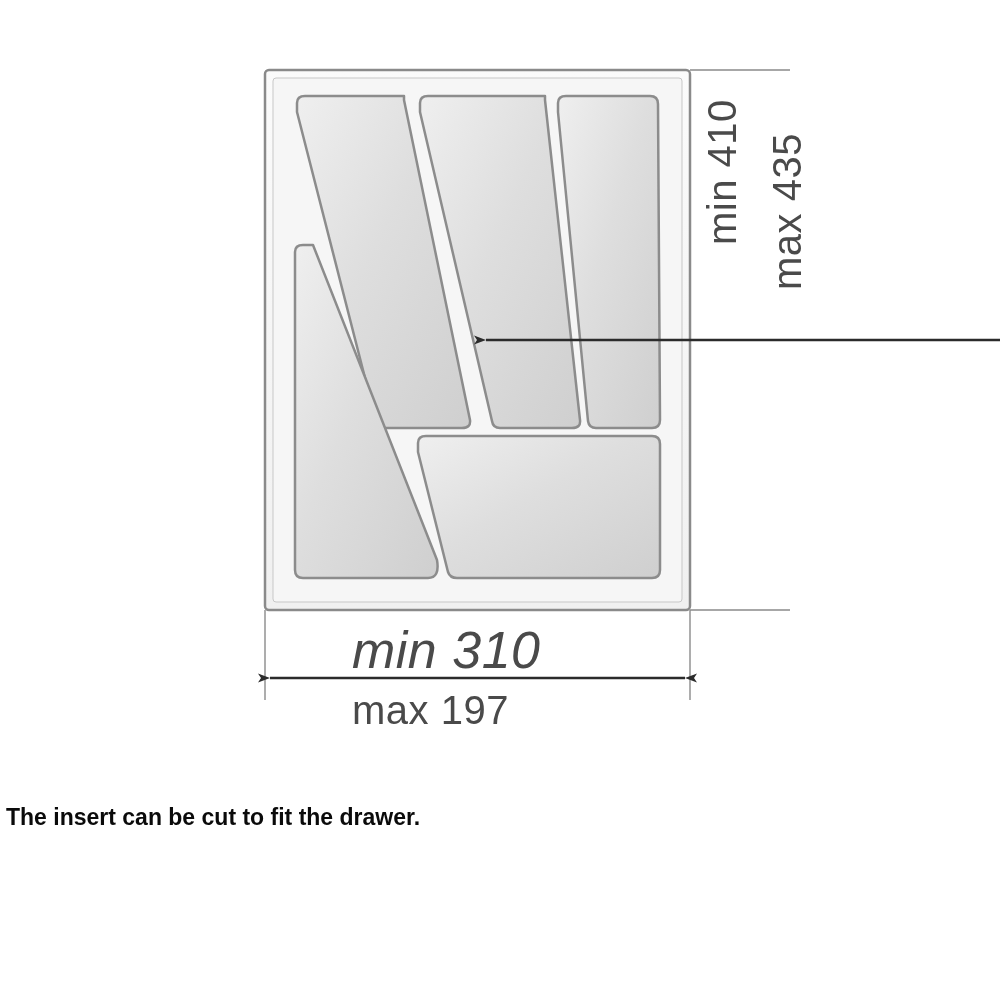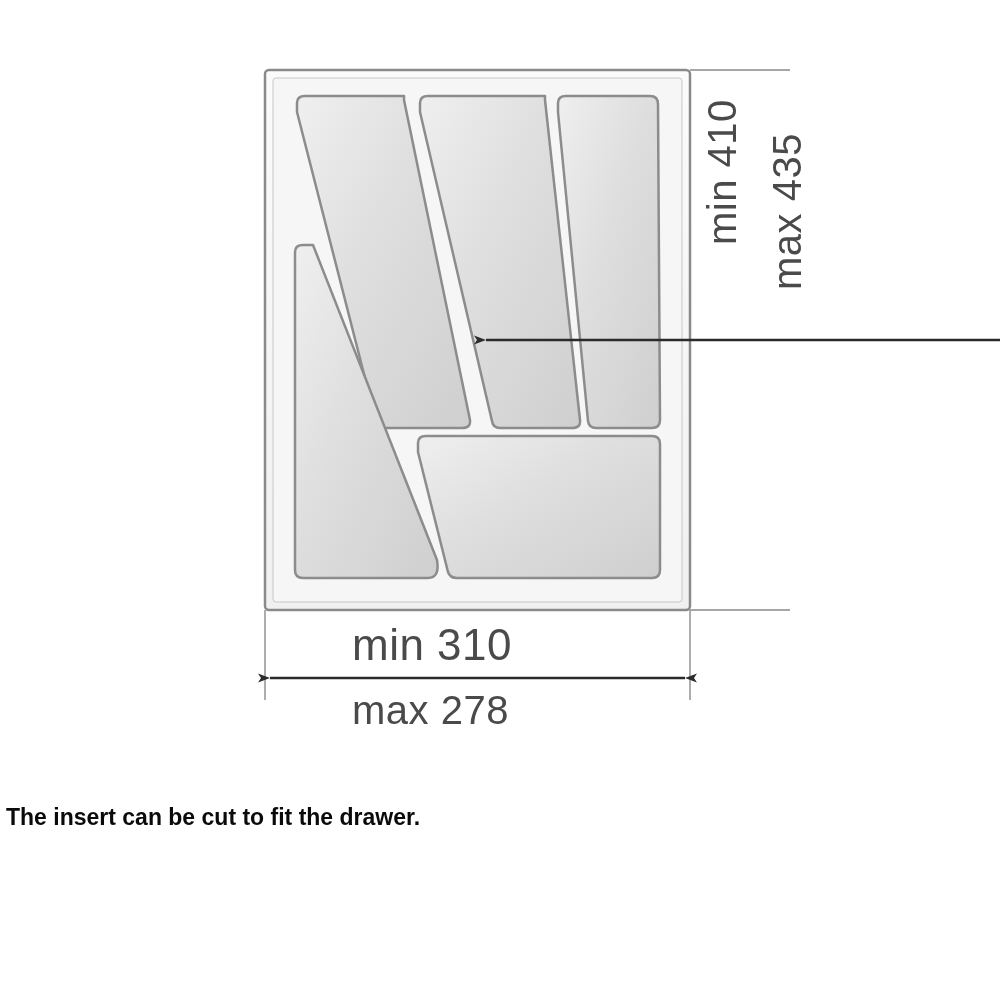--- a/index.html
+++ b/index.html
@@ -49,21 +49,22 @@
     left: 765px;
     top: 290px;
     font-size: 40px;
     transform: rotate(-90deg);
     transform-origin: left top;
   }
 
   #label-min-310 {
     left: 352px;
     top: 620px;
-    font-size: 44px;
+    font-size: 52px;
+    font-style: italic;
   }
 
   #label-max-335 {
     left: 352px;
     top: 688px;
     font-size: 40px;
   }
 
   #caption-block {
     position: absolute;
@@ -139,18 +140,18 @@
       <line x1="270" y1="678" x2="685" y2="678" stroke="#2b2b2b" stroke-width="2.6" marker-start="url(#arrowStart)" marker-end="url(#arrowEnd)"></line>
     </g>
   </svg>
 
   <div class="dim-label" id="label-min-410">min 410</div>
 
   <div class="dim-label" id="label-max-435">max 435</div>
 
   <div class="dim-label" id="label-min-310">min 310</div>
 
-  <div class="dim-label" id="label-max-335">max 278</div>
+  <div class="dim-label" id="label-max-335">max 197</div>
 </div>
 
 <div id="caption-block">
   <span class="caption-line">The insert can be cut to fit the drawer.</span>
 </div>
 
 </body></html>

